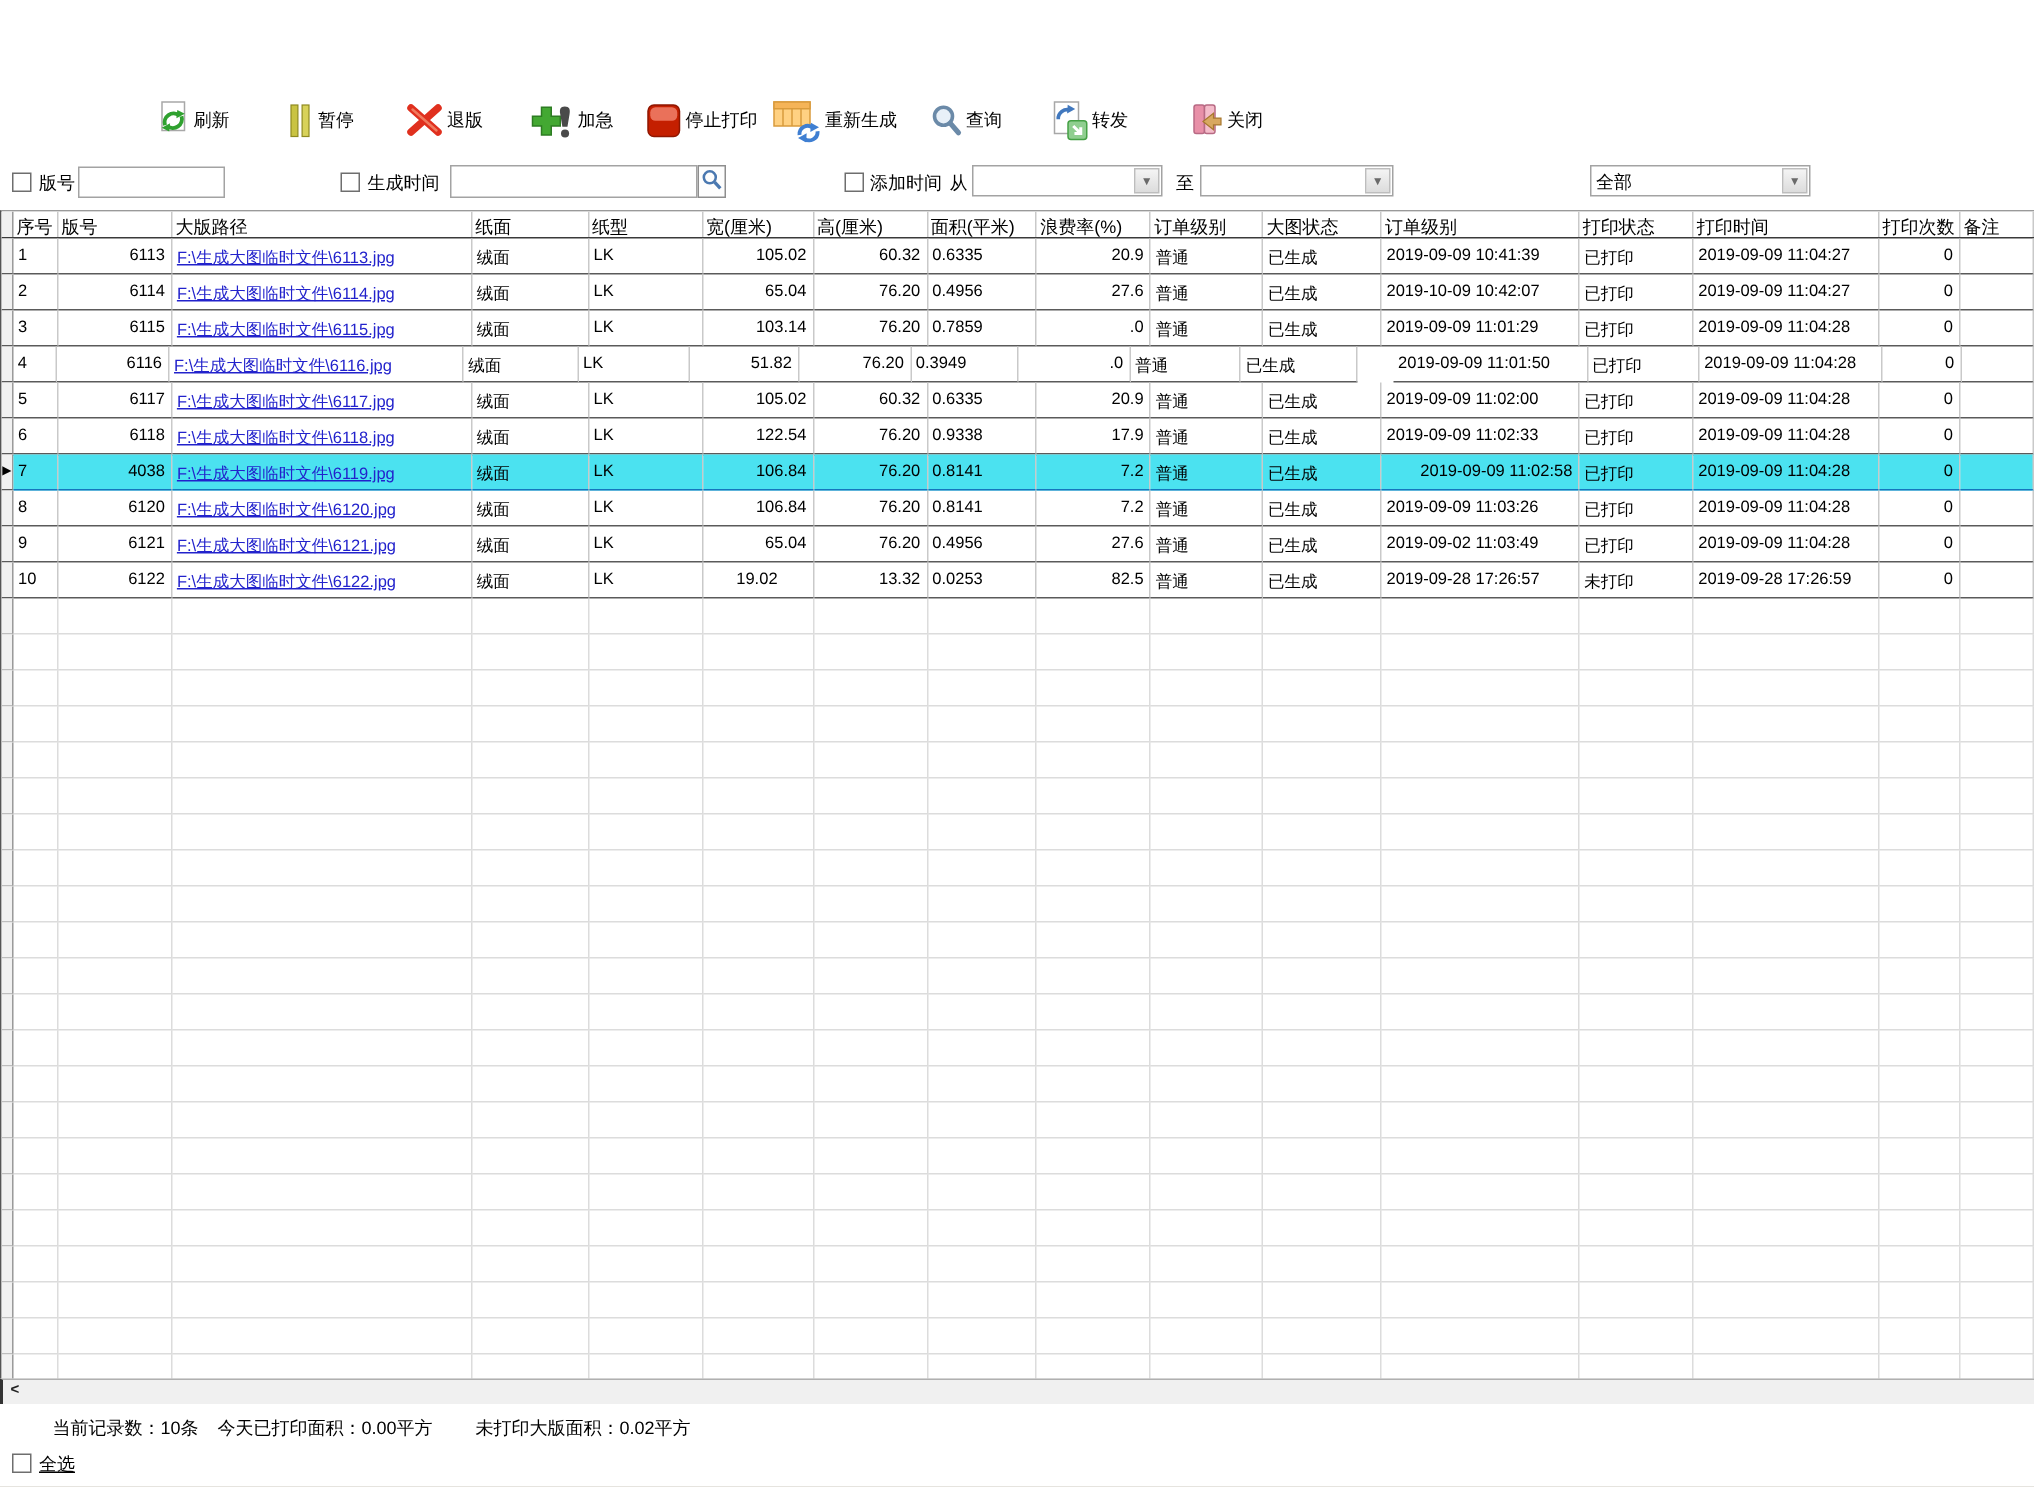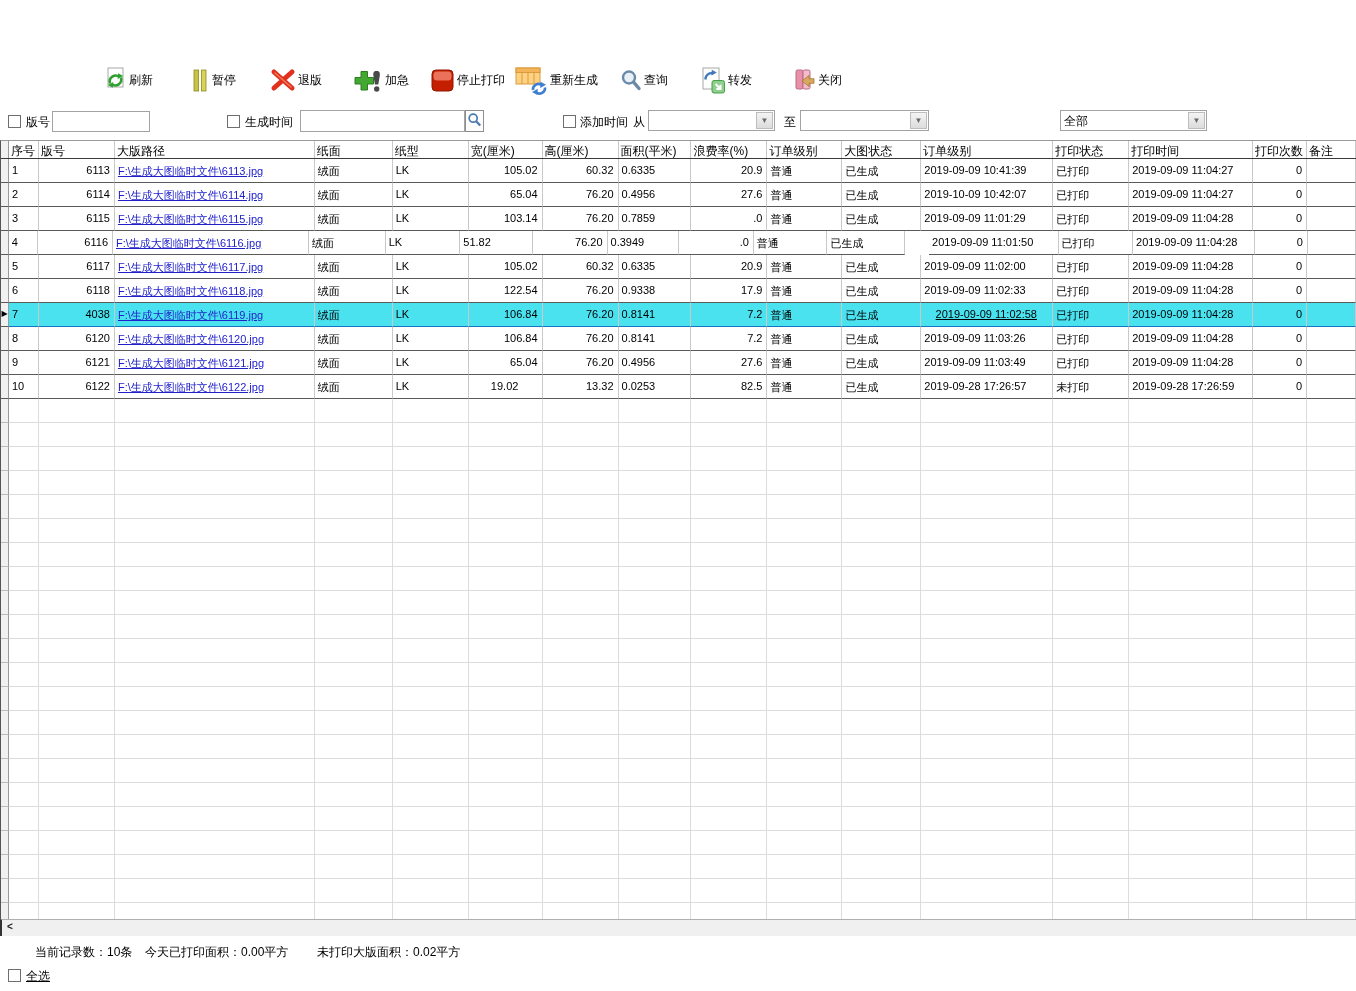--- a/index.html
+++ b/index.html
@@ -267,21 +267,21 @@
         <div class="c" style="width: 54px; text-align: right;">0</div>
         <div class="c" style="width: 49px; text-align: left;"></div>
       </div>
       <div class="grow">
         <div class="mk"></div>
         <div class="c" style="width: 30px; text-align: left;">4</div>
         <div class="c" style="width: 76px; text-align: right;">6116</div>
         <div class="c" style="width: 200px; text-align: left;"><span class="lnk">F:\生成大图临时文件\6116.jpg</span></div>
         <div class="c" style="width: 78px; text-align: left;">绒面</div>
         <div class="c" style="width: 76px; text-align: left;">LK</div>
-        <div class="c" style="width: 74px; ">51.82</div>
+        <div class="c" style="width: 74px; text-align: right;">51.82</div>
         <div class="c" style="width: 76px; text-align: right;">76.20</div>
         <div class="c" style="width: 73px; text-align: left;">0.3949</div>
         <div class="c" style="width: 76px; text-align: right;">.0</div>
         <div class="c" style="width: 75px; text-align: left;">普通</div>
         <div class="c" style="width: 79px; text-align: left;">已生成</div>
         <div class="c" style="width: 132px; text-align: left; margin-left: 24px;">2019-09-09 11:01:50</div>
         <div class="c" style="width: 76px; text-align: left;">已打印</div>
         <div class="c" style="width: 124px; text-align: left;">2019-09-09 11:04:28</div>
         <div class="c" style="width: 54px; text-align: right;">0</div>
         <div class="c" style="width: 49px; text-align: left;"></div>
@@ -330,21 +330,21 @@
         <div class="c" style="width: 76px; text-align: right;">4038</div>
         <div class="c" style="width: 200px; text-align: left;"><span class="lnk">F:\生成大图临时文件\6119.jpg</span></div>
         <div class="c" style="width: 78px; text-align: left;">绒面</div>
         <div class="c" style="width: 76px; text-align: left;">LK</div>
         <div class="c" style="width: 74px; text-align: right;">106.84</div>
         <div class="c" style="width: 76px; text-align: right;">76.20</div>
         <div class="c" style="width: 73px; text-align: left;">0.8141</div>
         <div class="c" style="width: 76px; text-align: right;">7.2</div>
         <div class="c" style="width: 75px; text-align: left;">普通</div>
         <div class="c" style="width: 79px; text-align: left;">已生成</div>
-        <div class="c" style="width: 132px; text-align: center; text-decoration: underline;">2019-09-09 11:02:58</div>
+        <div class="c" style="width: 132px; text-align: right;">2019-09-09 11:02:58</div>
         <div class="c" style="width: 76px; text-align: left;">已打印</div>
         <div class="c" style="width: 124px; text-align: left;">2019-09-09 11:04:28</div>
         <div class="c" style="width: 54px; text-align: right;">0</div>
         <div class="c" style="width: 49px; text-align: left;"></div>
       </div>
       <div class="grow">
         <div class="mk"></div>
         <div class="c" style="width: 30px; text-align: left;">8</div>
         <div class="c" style="width: 76px; text-align: right;">6120</div>
         <div class="c" style="width: 200px; text-align: left;"><span class="lnk">F:\生成大图临时文件\6120.jpg</span></div>
@@ -368,21 +368,21 @@
         <div class="c" style="width: 76px; text-align: right;">6121</div>
         <div class="c" style="width: 200px; text-align: left;"><span class="lnk">F:\生成大图临时文件\6121.jpg</span></div>
         <div class="c" style="width: 78px; text-align: left;">绒面</div>
         <div class="c" style="width: 76px; text-align: left;">LK</div>
         <div class="c" style="width: 74px; text-align: right;">65.04</div>
         <div class="c" style="width: 76px; text-align: right;">76.20</div>
         <div class="c" style="width: 73px; text-align: left;">0.4956</div>
         <div class="c" style="width: 76px; text-align: right;">27.6</div>
         <div class="c" style="width: 75px; text-align: left;">普通</div>
         <div class="c" style="width: 79px; text-align: left;">已生成</div>
-        <div class="c" style="width: 132px; text-align: left;">2019-09-09 11:03:49</div>
+        <div class="c" style="width: 132px; text-align: left;">2019-09-02 11:03:49</div>
         <div class="c" style="width: 76px; text-align: left;">已打印</div>
         <div class="c" style="width: 124px; text-align: left;">2019-09-09 11:04:28</div>
         <div class="c" style="width: 54px; text-align: right;">0</div>
         <div class="c" style="width: 49px; text-align: left;"></div>
       </div>
       <div class="grow">
         <div class="mk"></div>
         <div class="c" style="width: 30px; text-align: left;">10</div>
         <div class="c" style="width: 76px; text-align: right;">6122</div>
         <div class="c" style="width: 200px; text-align: left;"><span class="lnk">F:\生成大图临时文件\6122.jpg</span></div>

